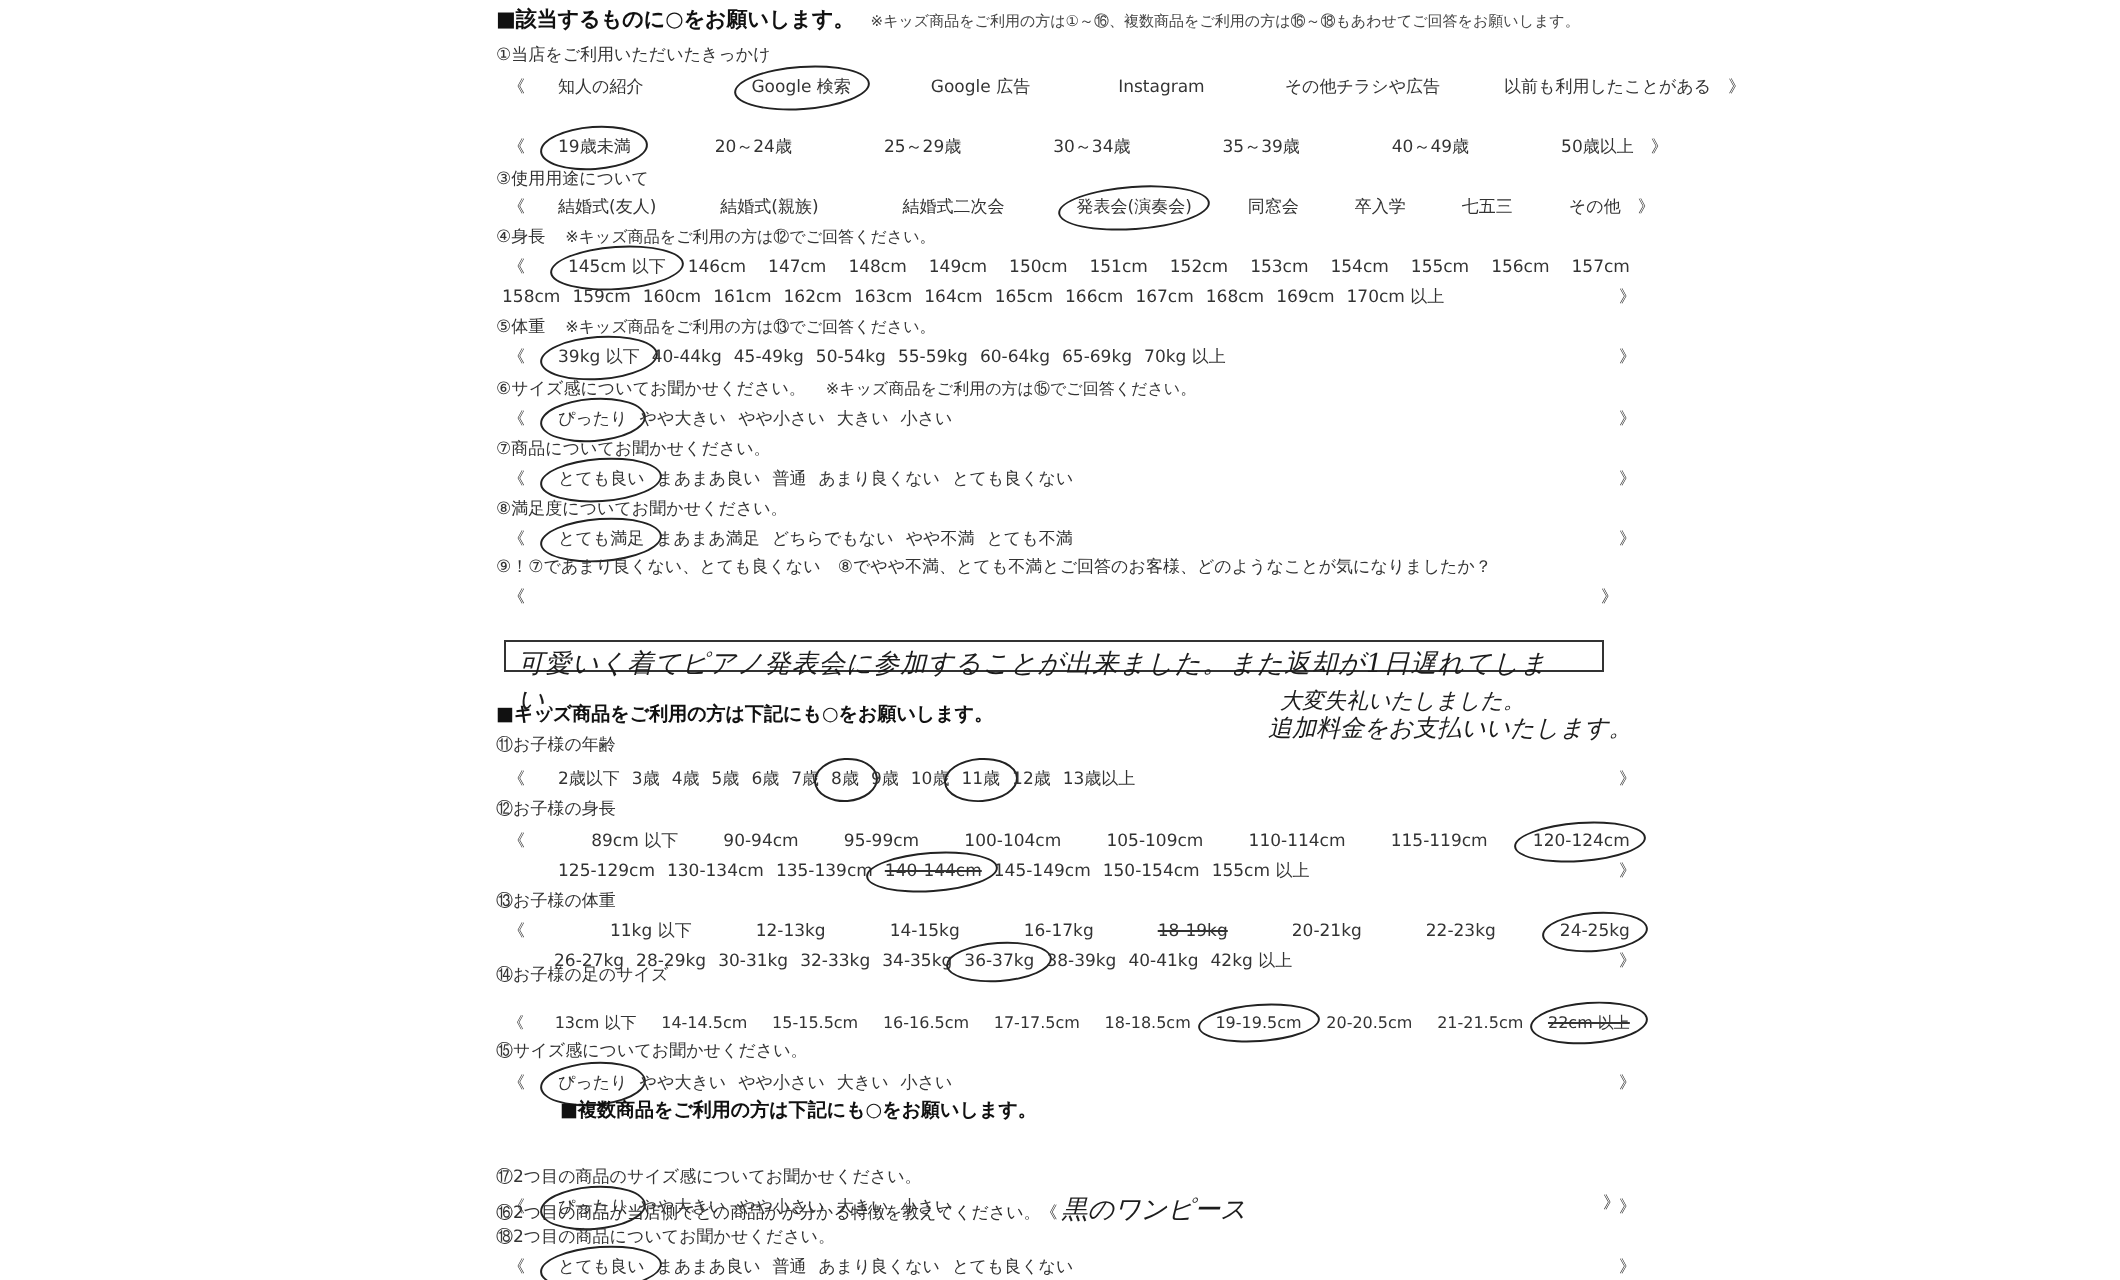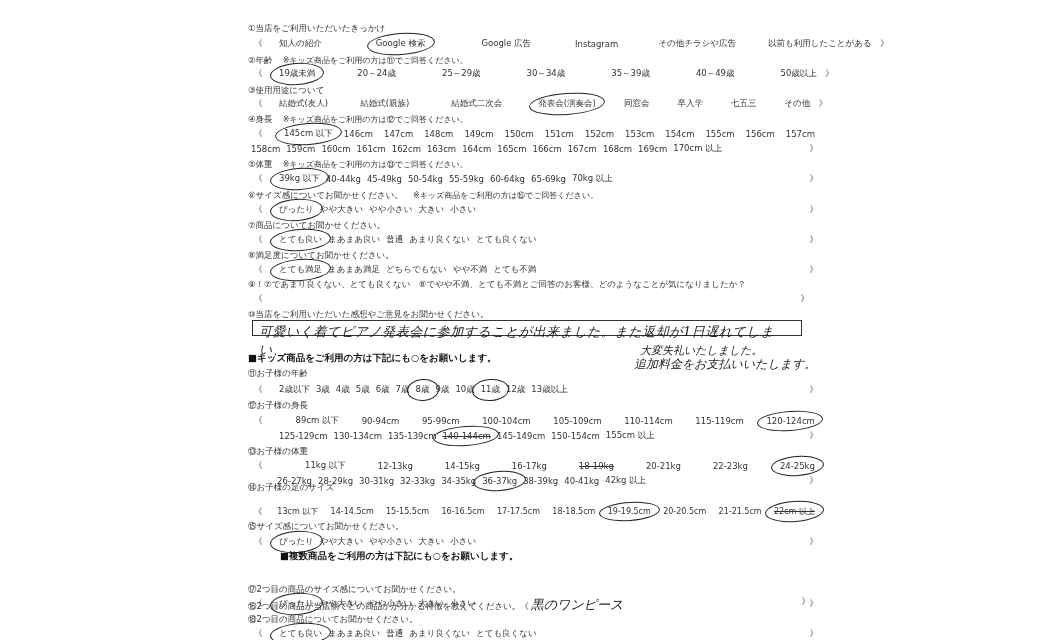--- a/index.html
+++ b/index.html
@@ -23,34 +23,36 @@
   .comment-box .hand { position:absolute; left:6px; top:2px; font-size:13px; letter-spacing:0.5px; }
   .cont1 { position:absolute; left:392px; top:343px; font-size:11px; }
   .cont2 { position:absolute; left:386px; top:356px; font-size:12px; }
   .freebar { position:absolute; left:6px; width:555px; display:flex; justify-content:space-between; font-size:8.5px; }
 </style>
 </head>
 <body>
 
 <div class="sheet">
 
+  <div class="line hdr" style="top:4px;">
+    <span>■該当するものに○をお願いします。</span><span class="note">※キッズ商品をご利用の方は①～⑯、複数商品をご利用の方は⑯～⑱もあわせてご回答をお願いします。</span>
+  </div>
 
   <div class="line q" style="top:22px;">①当店をご利用いただいたきっかけ</div>
   <div class="opts" style="top:37px;">
     <span class="br">《</span>
     <span class="opt" style="margin-right:48px">知人の紹介</span>
-    <span class="opt sel" style="margin-right:50px">Google 検索</span>
+    <span class="opt sel" style="margin-right:34px">Google 検索</span>
     <span class="opt" style="margin-right:38px">Google 広告</span>
     <span class="opt" style="margin-right:34px">Instagram</span>
     <span class="opt" style="margin-right:26px">その他チラシや広告</span>
     <span class="opt">以前も利用したことがある</span>
     <span class="br r">》</span>
   </div>
 
-  <div class="line q" style="top:54px;"><span>②年齢</span><span class="note">※キッズ商品をご利用の方は⑪でご回答ください。</span></div>
   <div class="opts" style="top:67px;">
     <span class="br">《</span>
     <span class="opt sel" style="margin-right:36px">19歳未満</span>
     <span class="opt" style="margin-right:40px">20～24歳</span>
     <span class="opt" style="margin-right:40px">25～29歳</span>
     <span class="opt" style="margin-right:40px">30～34歳</span>
     <span class="opt" style="margin-right:40px">35～39歳</span>
     <span class="opt" style="margin-right:40px">40～49歳</span>
     <span class="opt">50歳以上</span>
     <span class="br r">》</span>
@@ -151,21 +153,20 @@
     <span class="br r">》</span>
   </div>
 
   <div class="line q" style="top:278px;">⑨！⑦であまり良くない、とても良くない　⑧でやや不満、とても不満とご回答のお客様、どのようなことが気になりましたか？</div>
   <div class="freebar" style="top:293px;">
     <span>《</span>
     <span></span>
     <span>》</span>
   </div>
 
-  <div class="line q" style="top:308px;">⑩当店をご利用いただいた感想やご意見をお聞かせください。</div>
   <div class="comment-box">
     <span class="hand">可愛いく着てピアノ発表会に参加することが出来ました。また返却が1日遅れてしまい、</span>
   </div>
   <span class="hand cont1">大変失礼いたしました。</span>
   <span class="hand cont2">追加料金をお支払いいたします。</span>
 
   <div class="line hdr" style="top:352px; font-size:9.5px;">■キッズ商品をご利用の方は下記にも○をお願いします。</div>
 
   <div class="line q" style="top:367px;">⑪お子様の年齢</div>
   <div class="opts" style="top:383px; justify-content:space-between;">

